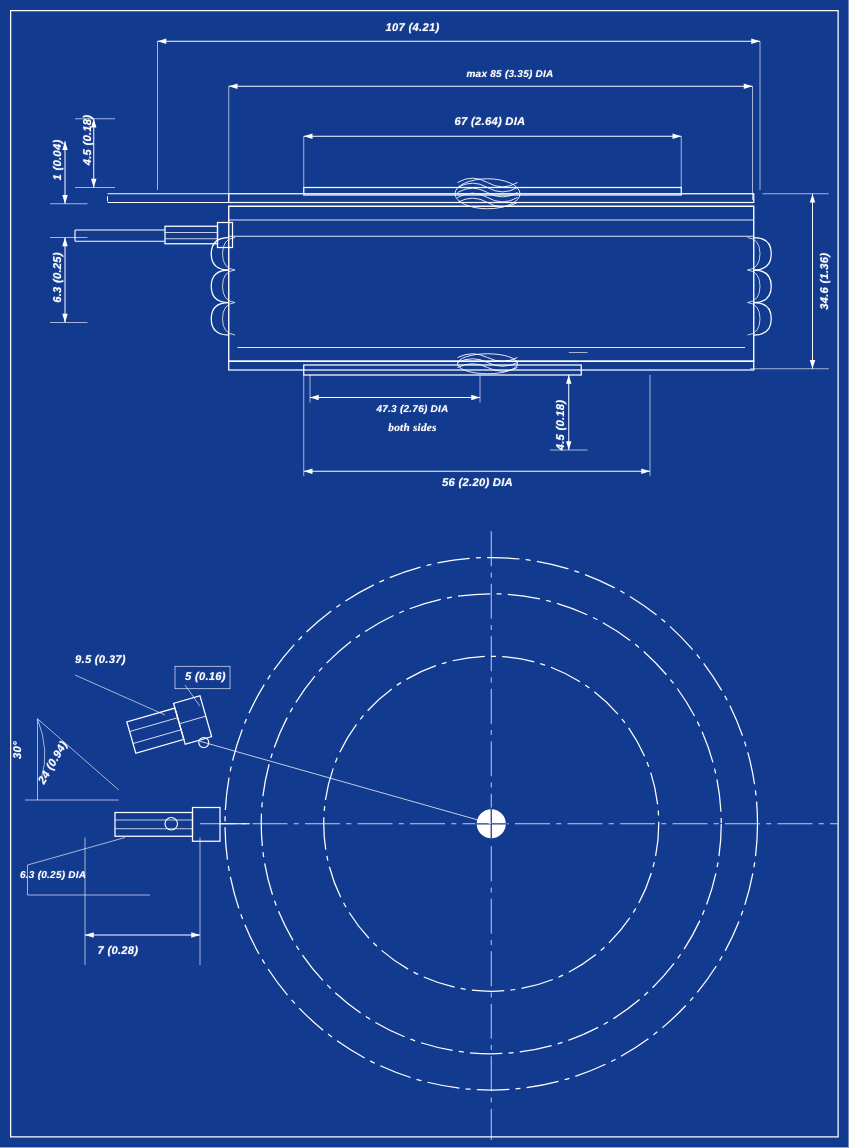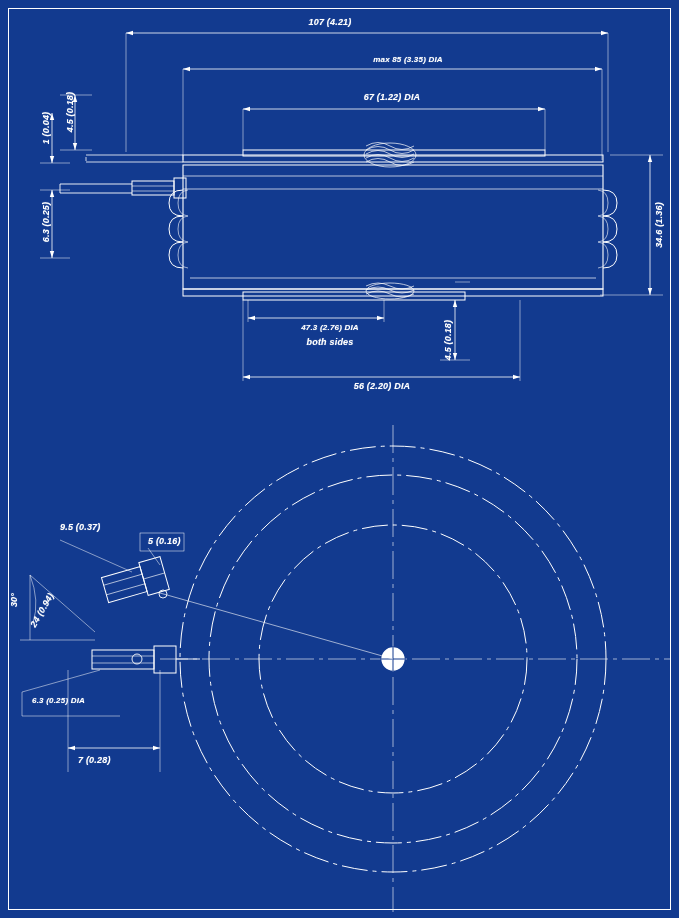--- a/index.html
+++ b/index.html
@@ -206,29 +206,29 @@
       <path d="M68 748 l7 -2.2 v4.4 z" fill="#ffffff" stroke="none"></path>
       <path d="M160 748 l-7 -2.2 v4.4 z" fill="#ffffff" stroke="none"></path>
       <line x1="68" y1="670" x2="68" y2="772" stroke-width="0.5"></line>
       <line x1="160" y1="670" x2="160" y2="772" stroke-width="0.5"></line>
     </g>
   </svg>
 
   <div id="labels">
       <div class="dimtext" style="left: 330px; top: 22px; transform: translate(-50%, -50%) rotate(0deg); transform-origin: center center;">107 (4.21)</div>
       <div class="dimtext small" style="left: 395px; top: 59px; transform: translate(-50%, -50%) rotate(0deg); transform-origin: center center; margin-left: 13px;">max 85 (3.35) DIA</div>
-      <div class="dimtext" style="left: 392px; top: 97px; transform: translate(-50%, -50%) rotate(0deg); transform-origin: center center;">67 (1.22) DIA</div>
+      <div class="dimtext" style="left: 392px; top: 97px; transform: translate(-50%, -50%) rotate(0deg); transform-origin: center center;">67 (2.64) DIA</div>
       <div class="dimtext" style="left: 70px; top: 112px; transform: translate(-50%, -50%) rotate(-90deg); transform-origin: center center;">4.5 (0.18)</div>
       <div class="dimtext" style="left: 46px; top: 128px; transform: translate(-50%, -50%) rotate(-90deg); transform-origin: center center;">1 (0.04)</div>
       <div class="dimtext" style="left: 46px; top: 222px; transform: translate(-50%, -50%) rotate(-90deg); transform-origin: center center;">6.3 (0.25)</div>
       <div class="dimtext" style="left: 659px; top: 225px; transform: translate(-50%, -50%) rotate(-90deg); transform-origin: center center;">34.6 (1.36)</div>
       <div class="dimtext small" style="left: 330px; top: 327px; transform: translate(-50%, -50%) rotate(0deg); transform-origin: center center;">47.3 (2.76) DIA</div>
-      <div class="dimtext" style="left: 330px; top: 342px; transform: translate(-50%, -50%) rotate(0deg); transform-origin: center center;">both sides</div>
+      <div class="dimtext" style="left: 330px; top: 342px; transform: translate(-50%, -50%) rotate(0deg); transform-origin: center center; font-family: Liberation Serif, serif;">both sides</div>
       <div class="dimtext" style="left: 448px; top: 340px; transform: translate(-50%, -50%) rotate(-90deg); transform-origin: center center;">4.5 (0.18)</div>
       <div class="dimtext" style="left: 382px; top: 386px; transform: translate(-50%, -50%) rotate(0deg); transform-origin: center center;">56 (2.20) DIA</div>
       <div class="dimtext" style="left: 60px; top: 527px; transform: translate(0px, -50%) rotate(0deg); transform-origin: center center; font-style: italic;">9.5 (0.37)</div>
       <div class="dimtext" style="left: 148px; top: 541px; transform: translate(0px, -50%) rotate(0deg); transform-origin: center center;">5 (0.16)</div>
       <div class="dimtext" style="left: 14px; top: 600px; transform: translate(-50%, -50%) rotate(-90deg); transform-origin: center center;">30°</div>
       <div class="dimtext" style="left: 42px; top: 610px; transform: translate(-50%, -50%) rotate(-60deg); transform-origin: center center;">24 (0.94)</div>
-      <div class="dimtext small" style="left: 16px; top: 700px; transform: translate(0px, -50%) rotate(0deg); transform-origin: center center; margin-left: 16px;">6.3 (0.25) DIA</div>
+      <div class="dimtext small" style="left: 16px; top: 700px; transform: translate(0px, -50%) rotate(0deg); transform-origin: center center;">6.3 (0.25) DIA</div>
       <div class="dimtext" style="left: 78px; top: 760px; transform: translate(0px, -50%) rotate(0deg); transform-origin: center center;">7 (0.28)</div>
     </div>
 </div>
 
 </body></html>

